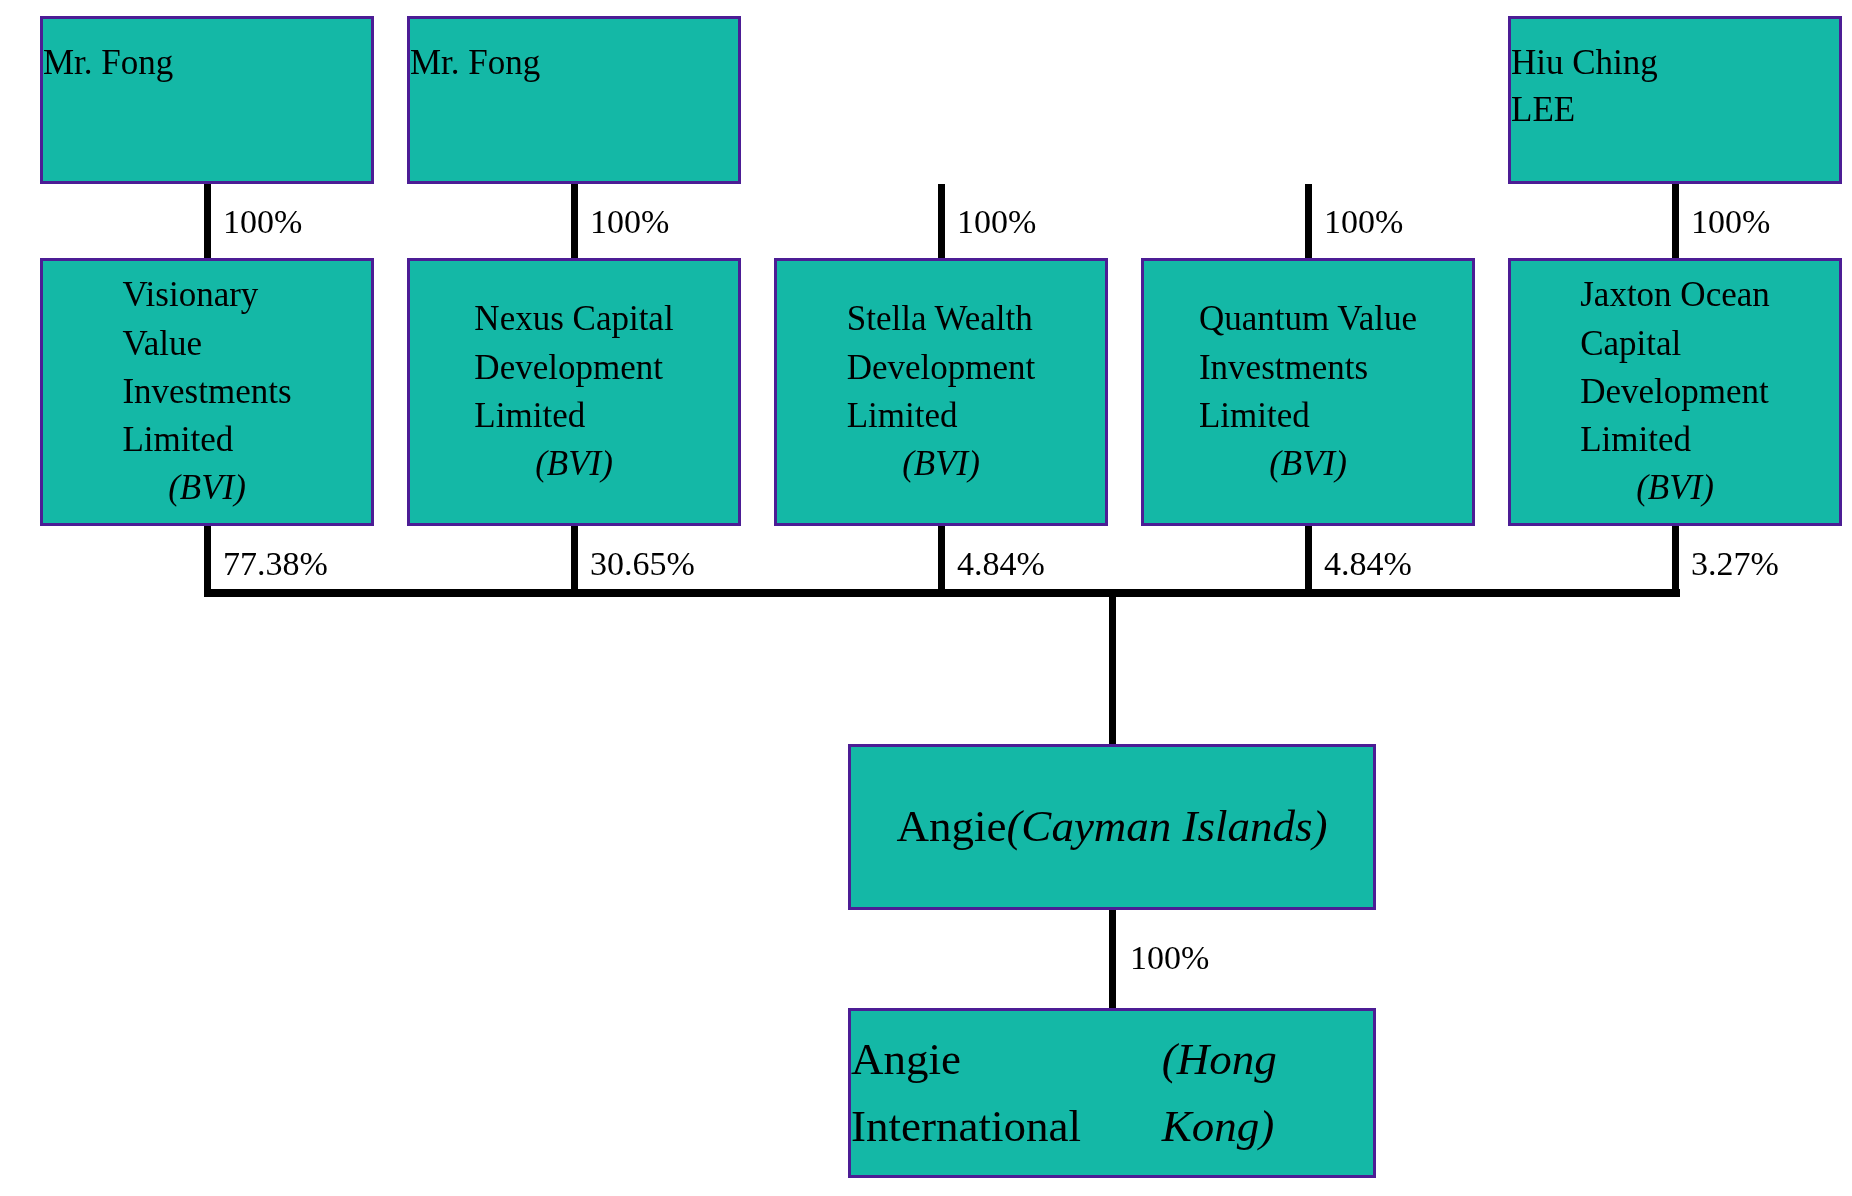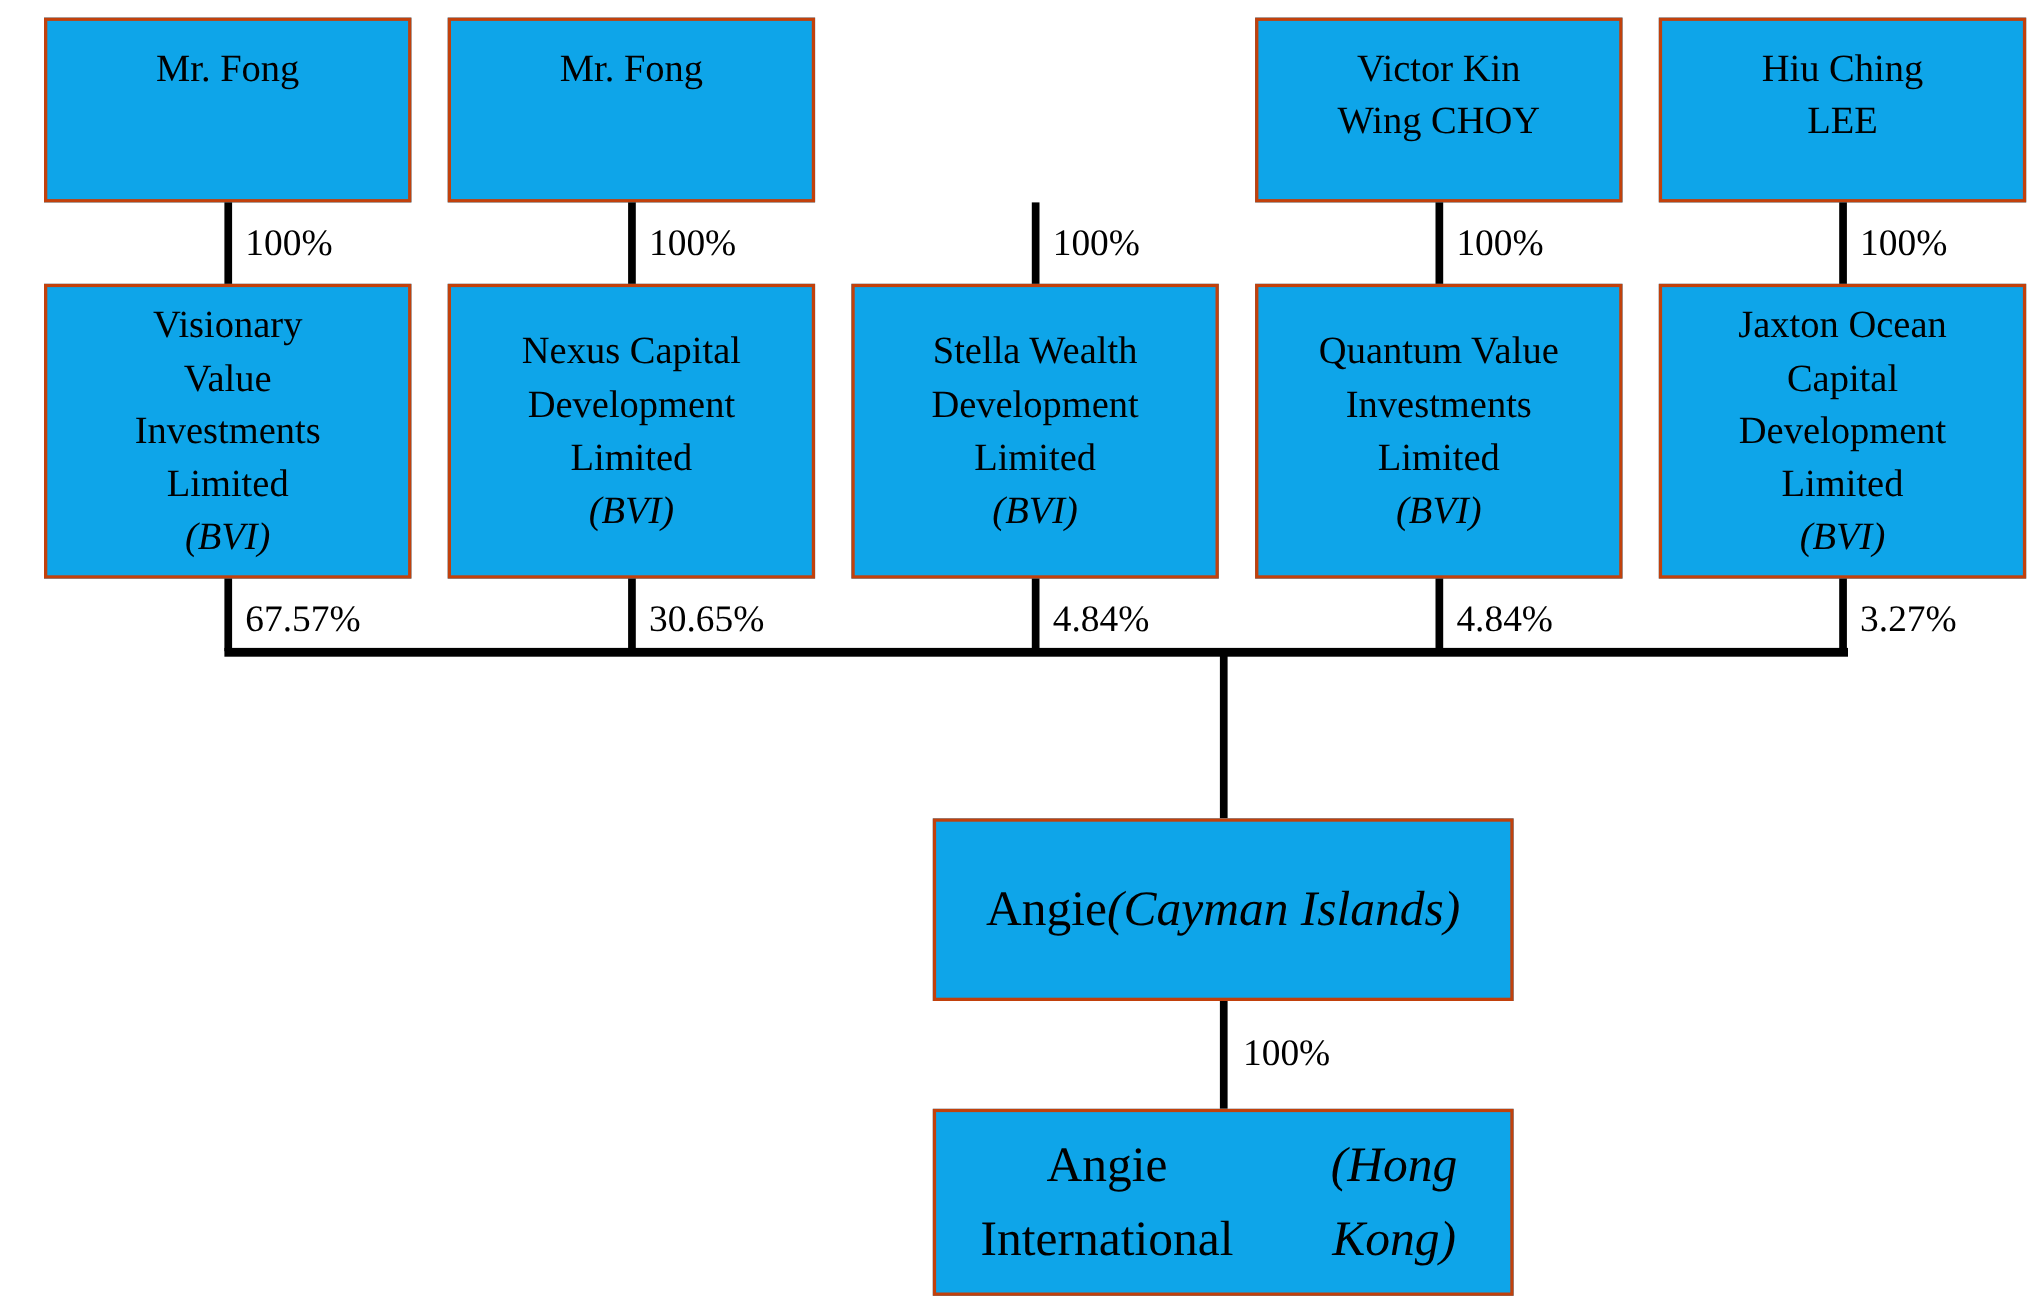--- a/index.html
+++ b/index.html
@@ -8,23 +8,23 @@
     width: 1852px;
     height: 1196px;
     background: #ffffff;
     font-family: "Liberation Serif", "DejaVu Serif", serif;
     color: #000000;
     overflow: hidden;
   }
   .box {
     position: absolute;
     box-sizing: border-box;
-    border: 3px solid #c2410c;
-    background: #0ea5e9;
-    text-align: center;
+    border: 3px solid #4c1d95;
+    background: #14b8a6;
+    text-align: left;
   }
   .owner {
     top: 16px;
     width: 334px;
     height: 168px;
     font-size: 35px;
     line-height: 1.35;
     padding-top: 20px;
   }
   .comp {
@@ -78,21 +78,21 @@
   <div class="box owner" style="left:40px">
     <div>Mr. Fong</div>
   </div>
   <div class="vline" style="left:204px;top:184px;height:78px"></div>
   <div class="pct" style="left:223px;top:202px">100%</div>
   <div class="box comp" style="left:40px">
     <div>Visionary<br>Value<br>Investments<br>Limited</div>
     <div class="jur">(BVI)</div>
   </div>
   <div class="vline" style="left:204px;top:526px;height:66px"></div>
-  <div class="pct" style="left:223px;top:544px">67.57%</div>
+  <div class="pct" style="left:223px;top:544px">77.38%</div>
 
   <div class="box owner" style="left:407px">
     <div>Mr. Fong</div>
   </div>
   <div class="vline" style="left:571px;top:184px;height:78px"></div>
   <div class="pct" style="left:590px;top:202px">100%</div>
   <div class="box comp" style="left:407px">
     <div>Nexus Capital<br>Development<br>Limited</div>
     <div class="jur">(BVI)</div>
   </div>
@@ -101,23 +101,20 @@
 
   <div class="vline" style="left:938px;top:184px;height:78px"></div>
   <div class="pct" style="left:957px;top:202px">100%</div>
   <div class="box comp" style="left:774px">
     <div>Stella Wealth<br>Development<br>Limited</div>
     <div class="jur">(BVI)</div>
   </div>
   <div class="vline" style="left:938px;top:526px;height:66px"></div>
   <div class="pct" style="left:957px;top:544px">4.84%</div>
 
-  <div class="box owner" style="left:1141px">
-    <div>Victor Kin<br>Wing CHOY</div>
-  </div>
   <div class="vline" style="left:1305px;top:184px;height:78px"></div>
   <div class="pct" style="left:1324px;top:202px">100%</div>
   <div class="box comp" style="left:1141px">
     <div>Quantum Value<br>Investments<br>Limited</div>
     <div class="jur">(BVI)</div>
   </div>
   <div class="vline" style="left:1305px;top:526px;height:66px"></div>
   <div class="pct" style="left:1324px;top:544px">4.84%</div>
 
   <div class="box owner" style="left:1508px">

